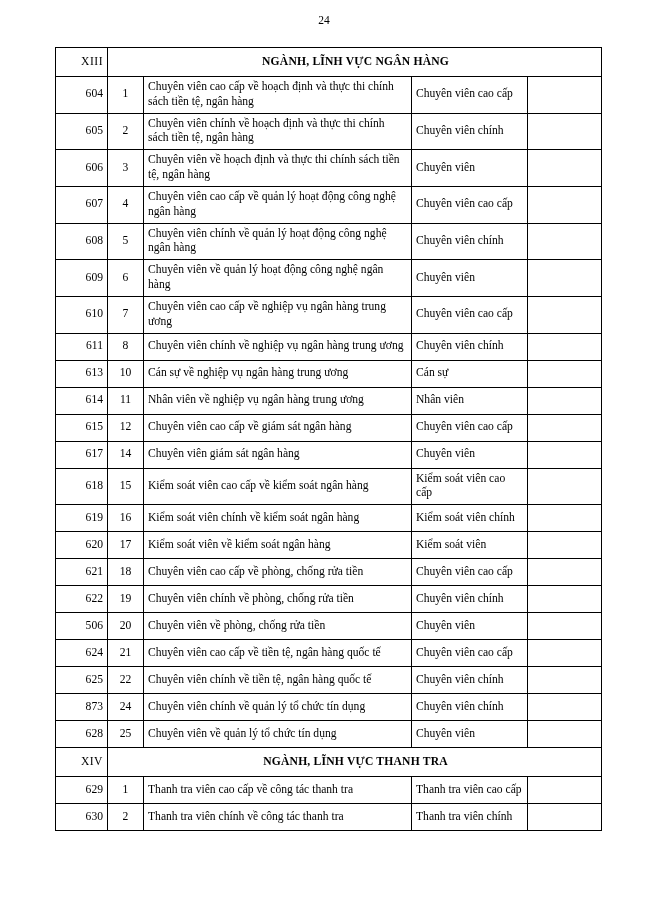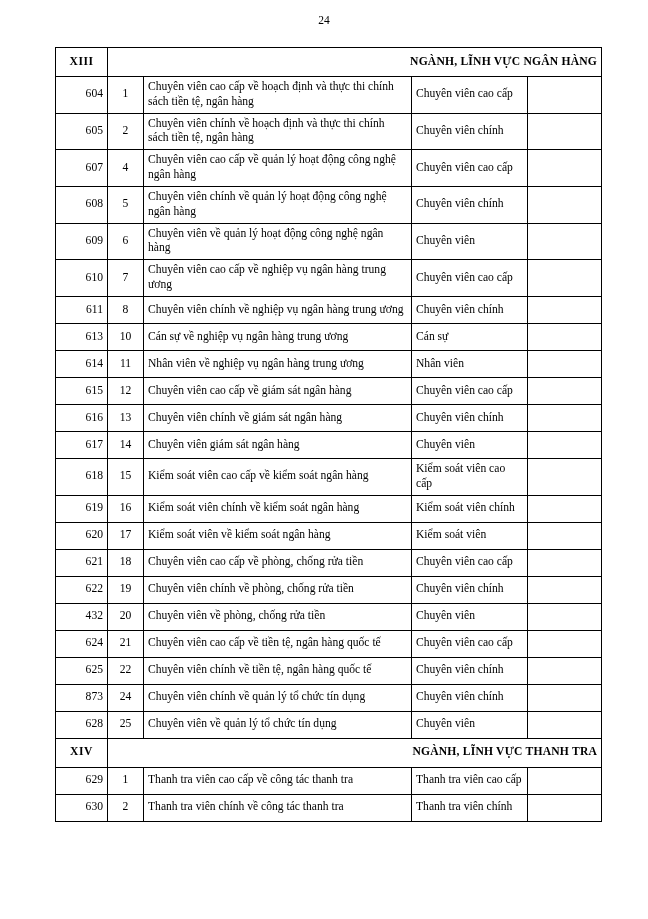--- a/index.html
+++ b/index.html
@@ -64,27 +64,27 @@
     text-align: left;
     padding-left: 6px;
   }
   td.rank {
     text-align: left;
   }
   td.last {
     text-align: center;
   }
   tr.section td.sec-roman {
-    text-align: center;
-    font-weight: bold;
+    text-align: right;
+    font-weight: normal;
     letter-spacing: 0.5px;
   }
   tr.section td.sec-title {
     font-weight: bold;
-    text-align: right;
+    text-align: center;
     padding-left: 6px;
     letter-spacing: 0.2px;
   }
   tr.section td {
     height: 22px;
   }
   tr.data td {
     height: 20px;
   }
 </style>
@@ -117,20 +117,27 @@
             <td class="last"></td>
           </tr>
           <tr class="data">
             <td class="code">605</td>
             <td class="num">2</td>
             <td class="name">Chuyên viên chính về hoạch định và thực thi chính sách tiền tệ, ngân hàng</td>
             <td class="rank">Chuyên viên chính</td>
             <td class="last"></td>
           </tr>
           <tr class="data">
+            <td class="code">606</td>
+            <td class="num">3</td>
+            <td class="name">Chuyên viên về hoạch định và thực thi chính sách tiền tệ, ngân hàng</td>
+            <td class="rank">Chuyên viên</td>
+            <td class="last"></td>
+          </tr>
+          <tr class="data">
             <td class="code">607</td>
             <td class="num">4</td>
             <td class="name">Chuyên viên cao cấp về quản lý hoạt động công nghệ ngân hàng</td>
             <td class="rank">Chuyên viên cao cấp</td>
             <td class="last"></td>
           </tr>
           <tr class="data">
             <td class="code">608</td>
             <td class="num">5</td>
             <td class="name">Chuyên viên chính về quản lý hoạt động công nghệ ngân hàng</td>
@@ -173,27 +180,20 @@
             <td class="last"></td>
           </tr>
           <tr class="data">
             <td class="code">615</td>
             <td class="num">12</td>
             <td class="name">Chuyên viên cao cấp về giám sát ngân hàng</td>
             <td class="rank">Chuyên viên cao cấp</td>
             <td class="last"></td>
           </tr>
           <tr class="data">
-            <td class="code">616</td>
-            <td class="num">13</td>
-            <td class="name">Chuyên viên chính về giám sát ngân hàng</td>
-            <td class="rank">Chuyên viên chính</td>
-            <td class="last"></td>
-          </tr>
-          <tr class="data">
             <td class="code">617</td>
             <td class="num">14</td>
             <td class="name">Chuyên viên giám sát ngân hàng</td>
             <td class="rank">Chuyên viên</td>
             <td class="last"></td>
           </tr>
           <tr class="data">
             <td class="code">618</td>
             <td class="num">15</td>
             <td class="name">Kiểm soát viên cao cấp về kiểm soát ngân hàng</td>
@@ -222,21 +222,21 @@
             <td class="last"></td>
           </tr>
           <tr class="data">
             <td class="code">622</td>
             <td class="num">19</td>
             <td class="name">Chuyên viên chính về phòng, chống rửa tiền</td>
             <td class="rank">Chuyên viên chính</td>
             <td class="last"></td>
           </tr>
           <tr class="data">
-            <td class="code">432</td>
+            <td class="code">506</td>
             <td class="num">20</td>
             <td class="name">Chuyên viên về phòng, chống rửa tiền</td>
             <td class="rank">Chuyên viên</td>
             <td class="last"></td>
           </tr>
           <tr class="data">
             <td class="code">624</td>
             <td class="num">21</td>
             <td class="name">Chuyên viên cao cấp về tiền tệ, ngân hàng quốc tế</td>
             <td class="rank">Chuyên viên cao cấp</td>

